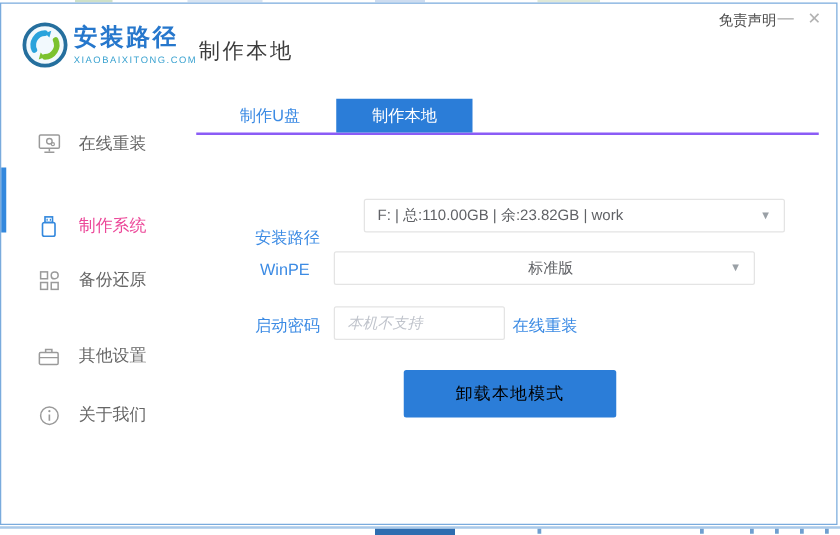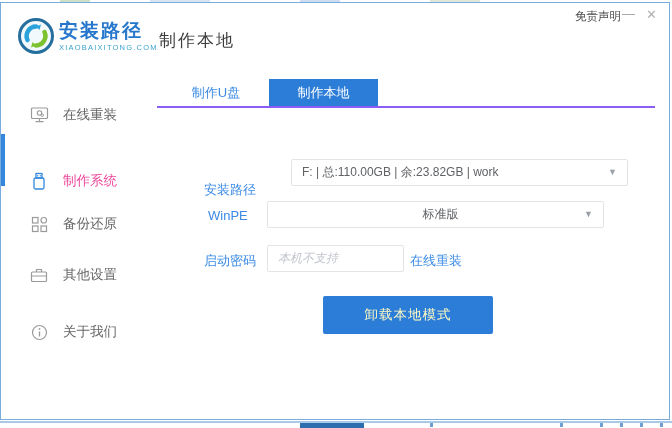--- a/index.html
+++ b/index.html
@@ -29,21 +29,21 @@
   .tab.plain{left:14px;width:90px;color:#3c8be4;}
   .tab.active{left:112px;width:109px;background:#2b7dd8;color:#fff;}
   
   .flabel{position:absolute;font-size:13px;color:#3c8be4;}
   .select{position:absolute;left:266px;width:337px;height:27px;border:1px solid #e4e4e4;border-radius:2px;box-sizing:border-box;font-size:12px;color:#606266;line-height:25px;padding-left:10px;cursor:pointer;background:#fff;}
   .select .caret{position:absolute;right:10px;top:0;line-height:25px;font-size:9px;color:#9aa0a6;}
   .tinput{position:absolute;height:27px;border:1px solid #e4e4e4;border-radius:2px;box-sizing:border-box;font-size:12px;line-height:25px;padding-left:10px;background:#fff;}
   .tinput.ph{color:#c0c4cc;font-style:italic;}
   .tinput.val{color:#606266;}
   .spinner{position:absolute;right:9px;top:3px;display:flex;flex-direction:column;color:#9aa0a6;font-size:7px;line-height:10px;cursor:pointer;}
-  .action-btn{position:absolute;left:322px;top:293px;width:170px;height:38px;background:#2b7dd8;color:#fef9c3;font-size:13.5px;letter-spacing:1px;border:none;border-radius:2px;display:flex;align-items:center;justify-content:center;cursor:pointer;font-family:inherit;}
+  .action-btn{position:absolute;left:322px;top:293px;width:170px;height:38px;background:#2b7dd8;color:#000000;font-size:13.5px;letter-spacing:1px;border:none;border-radius:2px;display:flex;align-items:center;justify-content:center;cursor:pointer;font-family:inherit;}
   
   .bottom-strip{position:absolute;left:0;bottom:0;width:672px;height:7px;background:#fff;}
   .bottom-strip .line{position:absolute;top:0;left:0;width:672px;height:2px;background:#a9c9e9;}
   .bottom-strip .seg{position:absolute;bottom:0;height:5px;background:#2e6db0;}
   .bottom-strip .tick{position:absolute;bottom:1px;height:4px;width:3px;background:#6f9fd0;}
   svg{display:block;}
 </style>
 </head>
 <body>
 
@@ -107,21 +107,21 @@
         <svg width="17" height="17" viewBox="0 0 17 17">
           <rect x="1.5" y="1.5" width="5.5" height="5.5" fill="none" stroke="#9a9a9a" stroke-width="1.2"></rect>
           <rect x="10" y="1.5" width="5.5" height="5.5" rx="2.5" fill="none" stroke="#9a9a9a" stroke-width="1.2"></rect>
           <rect x="1.5" y="10" width="5.5" height="5.5" fill="none" stroke="#9a9a9a" stroke-width="1.2"></rect>
           <rect x="10" y="10" width="5.5" height="5.5" fill="none" stroke="#9a9a9a" stroke-width="1.2"></rect>
         </svg>
       </span>
       <span>备份还原</span>
     </div>
 
-    <div class="side-item" style="top:261px;">
+    <div class="side-item" style="top:271px;">
       <span class="ic">
         <svg width="18" height="16" viewBox="0 0 18 16">
           <rect x="1.5" y="5" width="15" height="9.5" rx="1" fill="none" stroke="#9a9a9a" stroke-width="1.2"></rect>
           <path d="M6.5 5V2.5h5V5" fill="none" stroke="#9a9a9a" stroke-width="1.2"></path>
           <path d="M1.5 9h15" stroke="#9a9a9a" stroke-width="1"></path>
         </svg>
       </span>
       <span>其他设置</span>
     </div>
 

